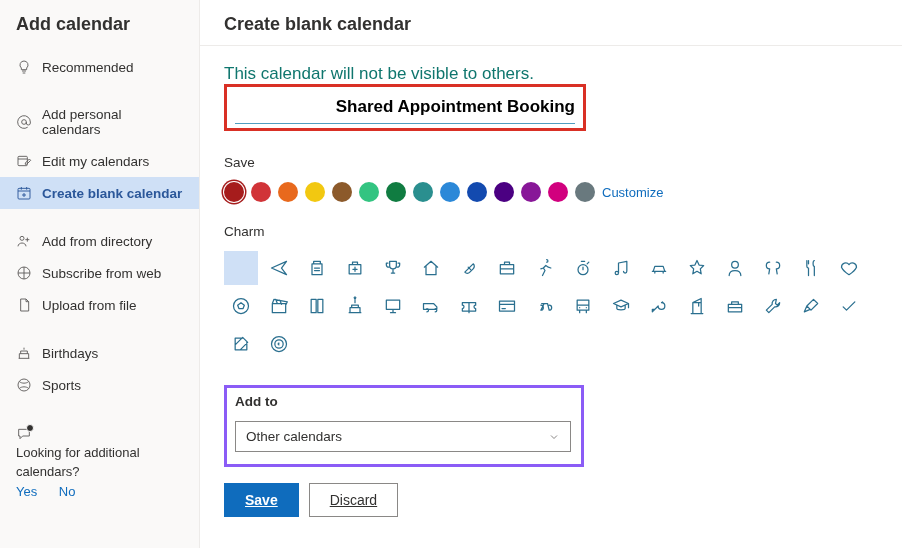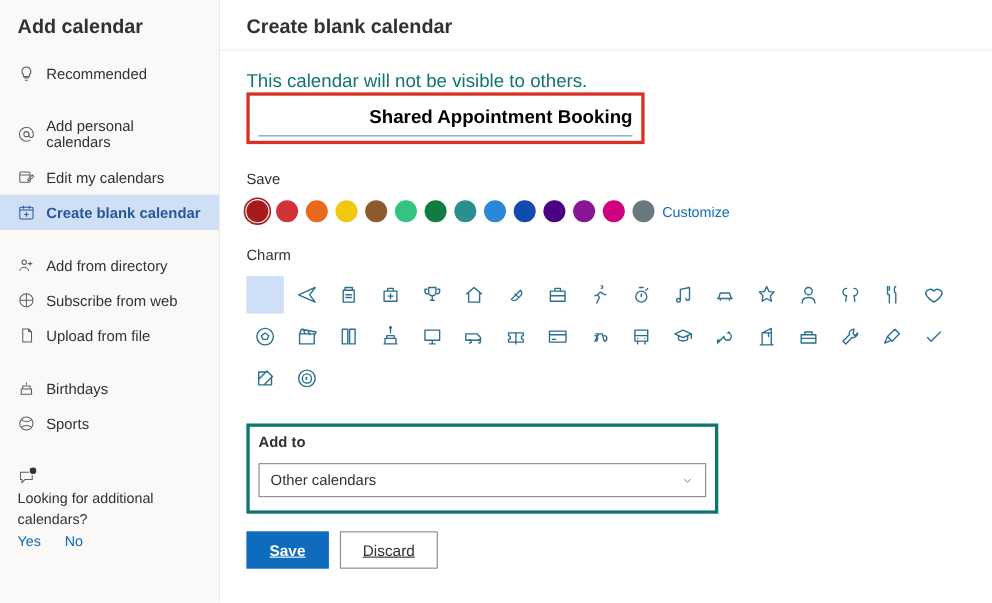--- a/index.html
+++ b/index.html
@@ -28,23 +28,23 @@
 .name-input input { width: 100%; border: none; border-bottom: 1px solid #4f9ec1; font-size: 17px; font-weight: 600; color: #000000; padding: 4px 0 6px; outline: none; background: transparent; text-align: right; }
 .section-label { font-size: 13.5px; color: #323130; margin: 6px 0 12px; font-weight: 400; }
 .colors { display: flex; gap: 7px; align-items: center; margin-bottom: 22px; flex-wrap: wrap; }
 .swatch { width: 20px; height: 20px; border-radius: 50%; cursor: pointer; }
 .swatch.sel { box-shadow: 0 0 0 1px #fff, 0 0 0 2.5px var(--c); }
 .customize { color: #0f6cbd; font-size: 13px; margin-left: 0; cursor: pointer; }
 .charms { display: grid; grid-template-columns: repeat(17, 34px); gap: 4px 4px; margin-bottom: 24px; }
 .charm { width: 34px; height: 34px; display: flex; align-items: center; justify-content: center; cursor: pointer; }
 .charm svg { width: 20px; height: 20px; stroke: #2a6f8f; fill: none; stroke-width: 1.5; stroke-linecap: round; stroke-linejoin: round; }
 .charm.sel { background: #cfe0f6; }
-.addto-box { border: 3px solid #0f766e; padding: 6px 8px 12px; display: inline-block; margin-bottom: 16px; min-width: 360px; }
+.addto-box { border: 3px solid #8b5cf6; padding: 6px 8px 12px; display: inline-block; margin-bottom: 16px; min-width: 360px; }
 .addto-box .section-label { font-weight: 600; margin-top: 0; }
-.select { border: 1px solid #8a8886; padding: 7px 10px; display: flex; justify-content: space-between; align-items: center; width: 407px; cursor: pointer; font-size: 13.5px; color: #323130; background: #fff; }
+.select { border: 1px solid #8a8886; padding: 7px 10px; display: flex; justify-content: space-between; align-items: center; width: 336px; cursor: pointer; font-size: 13.5px; color: #323130; background: #fff; }
 .select .chev { width: 12px; height: 12px; }
 .select .chev svg { width: 12px; height: 12px; stroke: #605e5c; fill: none; stroke-width: 1.5; }
 .buttons { display: flex; gap: 10px; }
 .btn { padding: 8px 20px; font-size: 14px; border: 1px solid transparent; cursor: pointer; text-decoration: underline; }
 .btn-primary { background: #0f6cbd; color: #fff; font-weight: 600; }
 .btn-secondary { background: #fff; border: 1px solid #8a8886; color: #323130; text-align: center; }
 </style>
 </head>
 <body>
 

